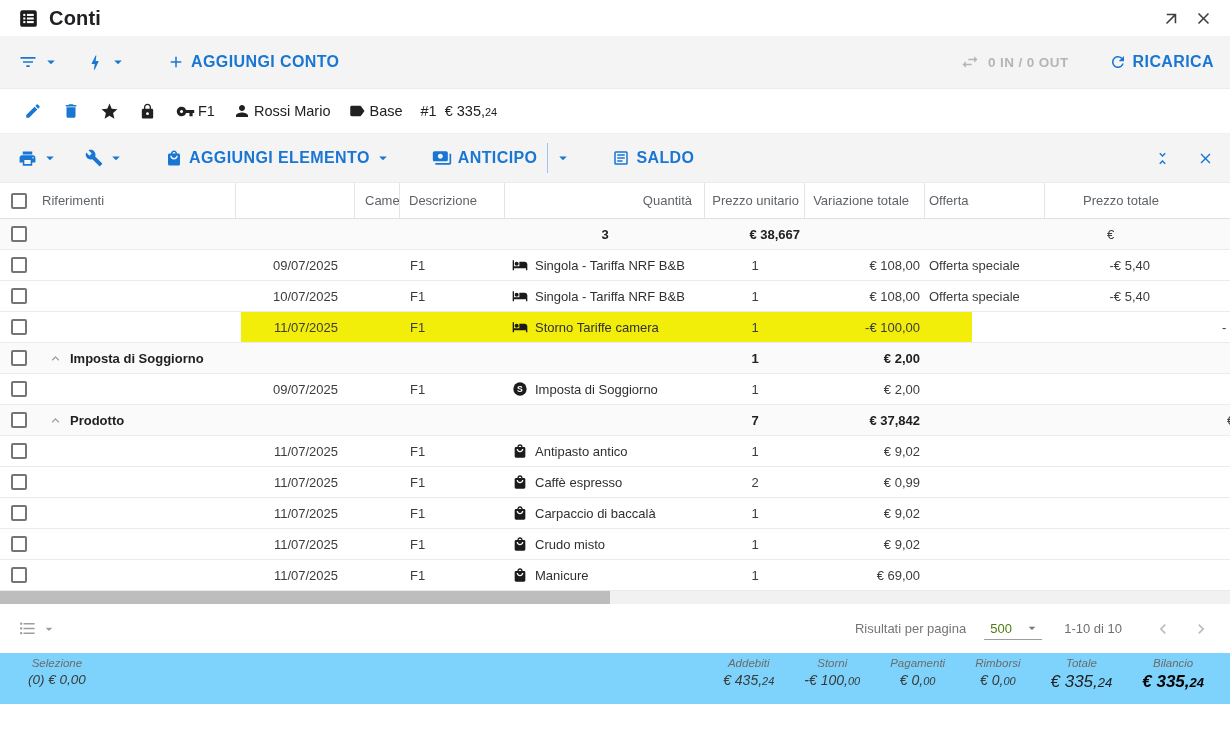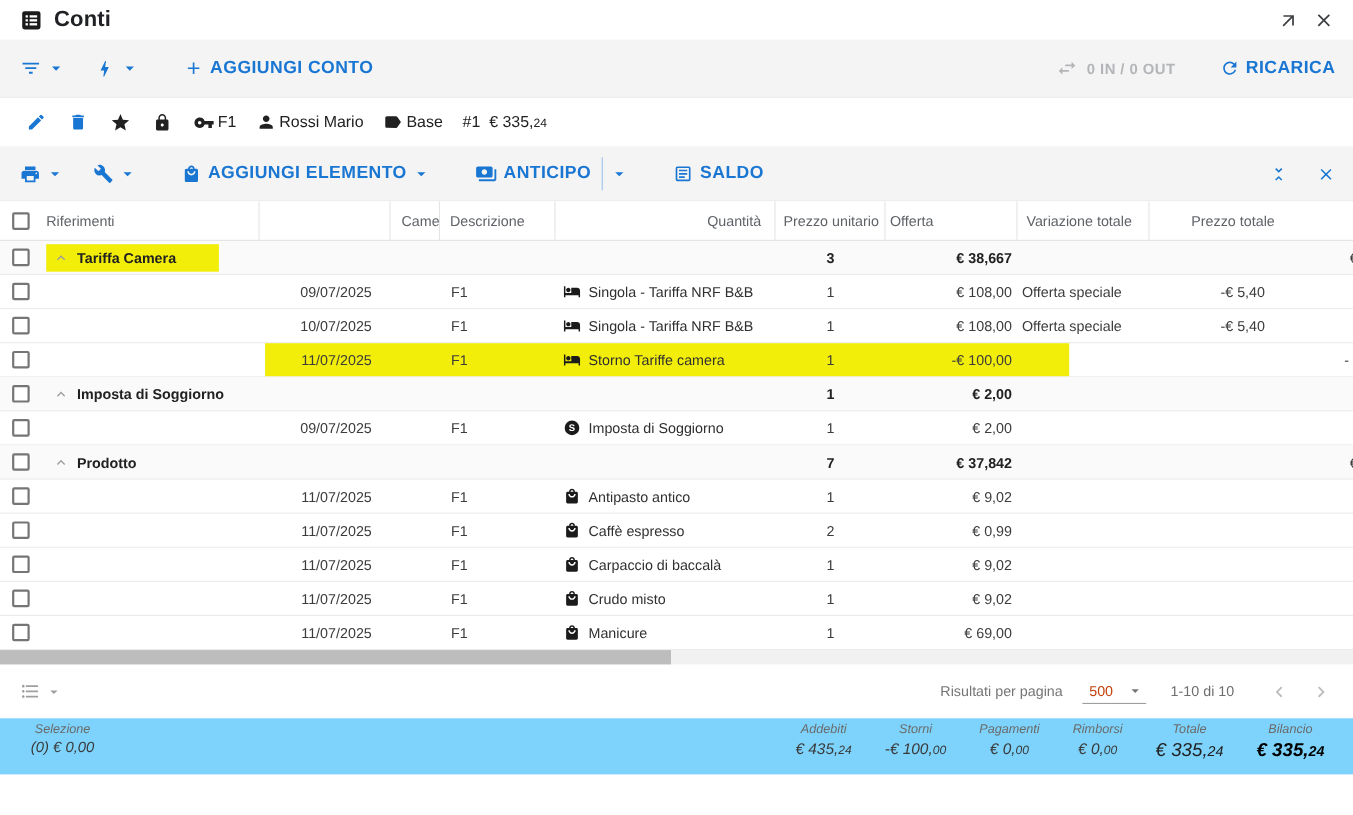--- a/index.html
+++ b/index.html
@@ -77,21 +77,21 @@
 
   
   .hscroll { height:13px; background:#f1f1f1; position:relative; }
   .hscroll .thumb { position:absolute; left:0; top:0; height:13px; width:610px; background:#bdbdbd; cursor:grab; }
 
   
   .paging { height:49px; background:#fff; display:flex; align-items:center; padding:0 14px 0 18px; }
   .paging .left-icons { display:flex; align-items:center; gap:4px; color:#9e9e9e; cursor:pointer; }
   .paging .right { margin-left:auto; display:flex; align-items:center; font-size:13px; color:#757575; }
   .pp-label { margin-right:18px; }
-  .pp-size { display:flex; align-items:center; gap:2px; border-bottom:1px solid #9e9e9e; padding:3px 2px 3px 6px; color:#c2410c; cursor:pointer; min-width:58px; }
+  .pp-size { display:flex; align-items:center; gap:2px; border-bottom:1px solid #9e9e9e; padding:3px 2px 3px 6px; color:#4d7c0f; cursor:pointer; min-width:58px; }
   .pp-size .num { flex:1; }
   .pp-range { margin:0 26px 0 22px; color:#6f6f6f; }
   .pchev { width:30px; height:30px; display:flex; align-items:center; justify-content:center; color:#bdbdbd; cursor:pointer; }
 
   .summary { height:51px; background:#7dd3fc; display:flex; align-items:flex-start; padding:4px 26px 0 28px;font-style:italic; }
   .sum-item { display:flex; flex-direction:column; align-items:center; margin-left:30px; }
   .sum-item.first { margin-left:4px; }
   .sum-label { font-size:11.5px; color:#6b6b6b; margin-bottom:3px; }
   .sum-value { font-size:14px; color:#3a3a3a; }
   .sum-item.large .sum-value { font-size:17px; color:#212121; }
@@ -287,37 +287,29 @@
   <div class="grid grid-header">
     <div class="c c-check nob" style="justify-content:center;">
         <span class="cb"></span>
       </div>
     <div class="c h-rif">Riferimenti</div>
     <div class="c"></div>
     <div class="c h-cam">Camera</div>
     <div class="c h-desc">Descrizione</div>
     <div class="c h-qta">Quantità</div>
     <div class="c h-pu">Prezzo unitario</div>
+    <div class="c h-var">Variazione totale</div>
     <div class="c h-off">Offerta</div>
-    <div class="c h-var">Variazione totale</div>
     <div class="c h-tot nob">Prezzo totale</div>
   </div>
 
   <div class="grid-body" id="rows">
       <div class="grid row group">
         <div class="c c-check">
           <span class="cb"></span>
-        </div>
-        <div class="c ">
-          <span class="gwrap hl">
-            <svg viewBox="0 0 24 24" width="15" height="15">
-              <path d="M12 8l-6 6 1.41 1.41L12 10.83l4.59 4.58L18 14z" fill="#9e9e9e"></path>
-            </svg>
-            <span class="glabel">Tariffa Camera</span>
-          </span>
         </div>
         <div class="c c-data"></div>
         <div class="c "></div>
         <div class="c c-cam"></div>
         <div class="c c-desc"></div>
         <div class="c c-qta">3</div>
         <div class="c c-pu">€ 38,667</div>
         <div class="c c-off"></div>
         <div class="c c-var"></div>
         <div class="c c-tot">

